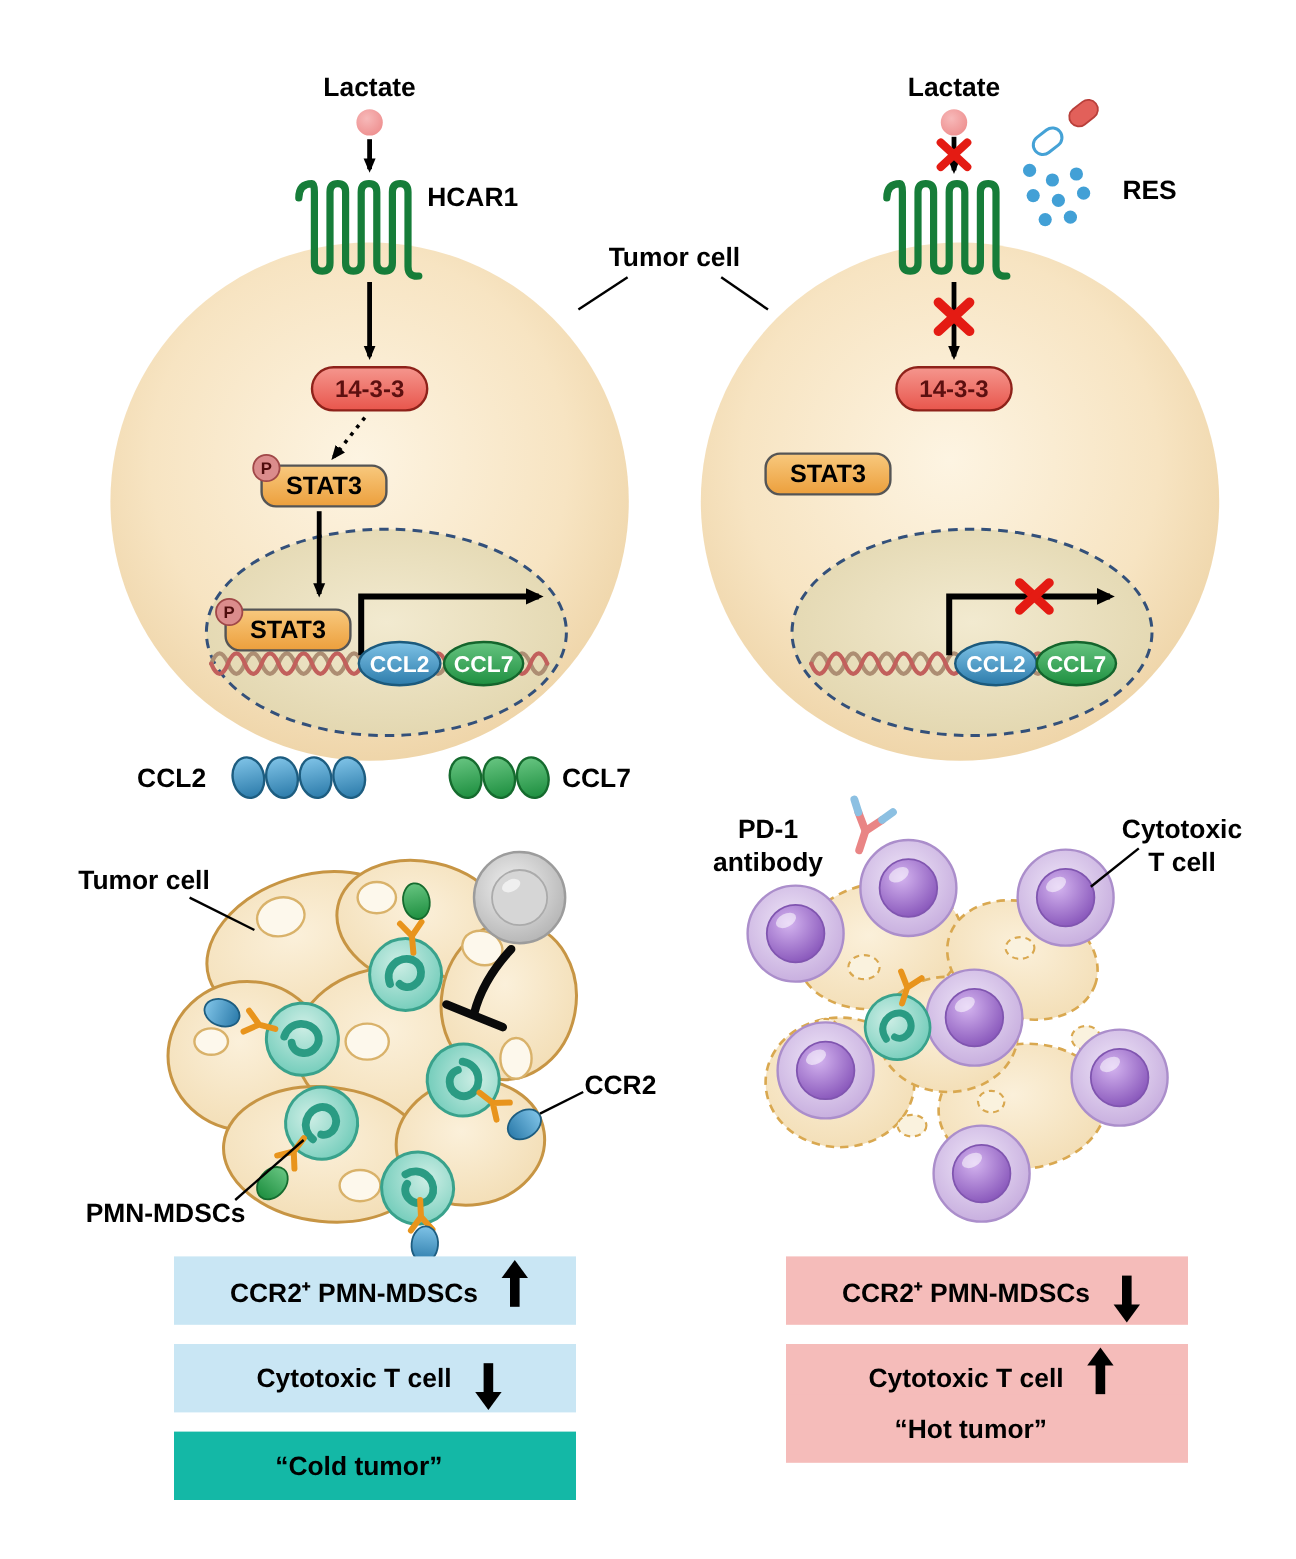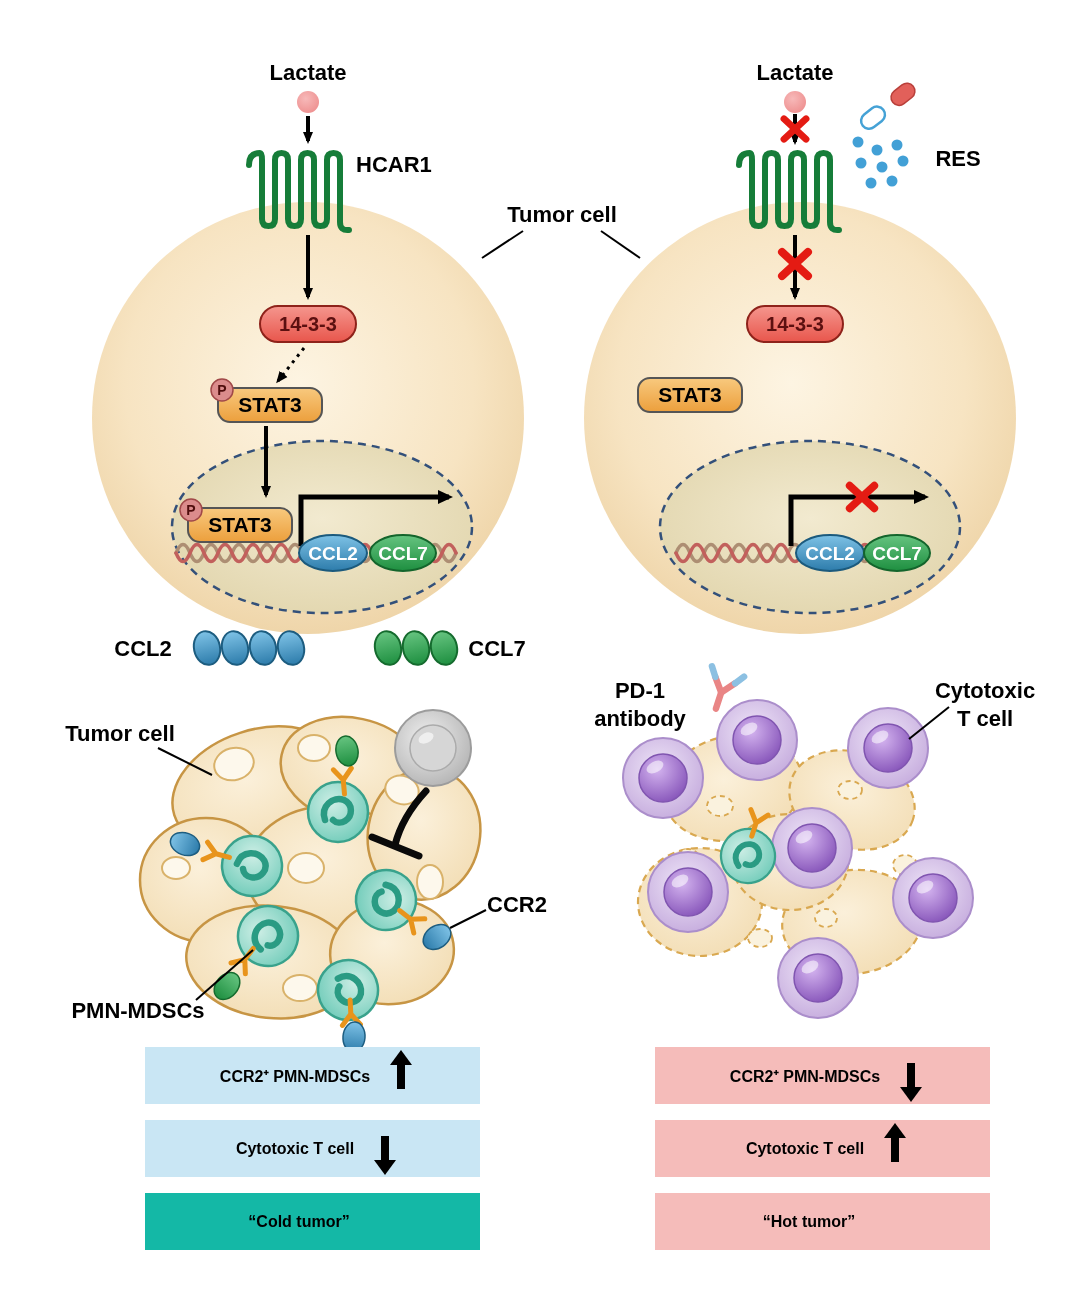--- a/index.html
+++ b/index.html
@@ -4,21 +4,21 @@
 <style>
   html,body{margin:0;padding:0;background:#fff;}
   .canvas{position:relative;width:1080px;height:1299px;background:#fff;overflow:hidden;
           font-family:"Liberation Sans",sans-serif;}
   .canvas svg{position:absolute;left:0;top:0;}
   svg text{font-family:"Liberation Sans",sans-serif;font-weight:700;fill:#000;}
   .t22{font-size:22px}.t21{font-size:21px}.t20{font-size:20px}
   .t19{font-size:19px;fill:#fff}.t14{font-size:14px;fill:#4f0d0d}
   .tred{fill:#5c1010}
   .box{position:absolute;width:335px;height:57px;display:flex;align-items:center;
-       justify-content:center;gap:27px;font-weight:700;font-size:16px;color:#000;}
+       justify-content:center;gap:27px;font-weight:700;font-size:22px;color:#000;}
   .arr{position:relative;width:8px;height:26px;background:#000;flex:0 0 auto;}
   .arr::before{content:"";position:absolute;left:50%;transform:translateX(-50%);
        border-left:11px solid transparent;border-right:11px solid transparent;}
   .arr.up::before{top:-13px;border-bottom:15px solid #000;}
   .arr.down::before{bottom:-13px;border-top:15px solid #000;}
 </style>
 </head>
 <body>
 
 <div class="canvas">
@@ -329,18 +329,18 @@
 </div>
 
 <div class="box" style="left: 655px; top: 1047px; background: rgb(245, 188, 186);">
   <span>CCR2⁺ PMN-MDSCs</span>
   <span class="arr down"></span>
 </div>
 <div class="box" style="left: 655px; top: 1120px; background: rgb(245, 188, 186);">
   <span>Cytotoxic T cell</span>
   <span class="arr up"></span>
 </div>
-<div class="box" style="left: 655px; top: 1193px; background: rgb(245, 188, 186);">
+<div class="box" style="left: 655px; top: 1162px; background: rgb(245, 188, 186);">
   <span>“Hot tumor”</span>
   <span></span>
 </div>
 
 </div>
 
 </body></html>

